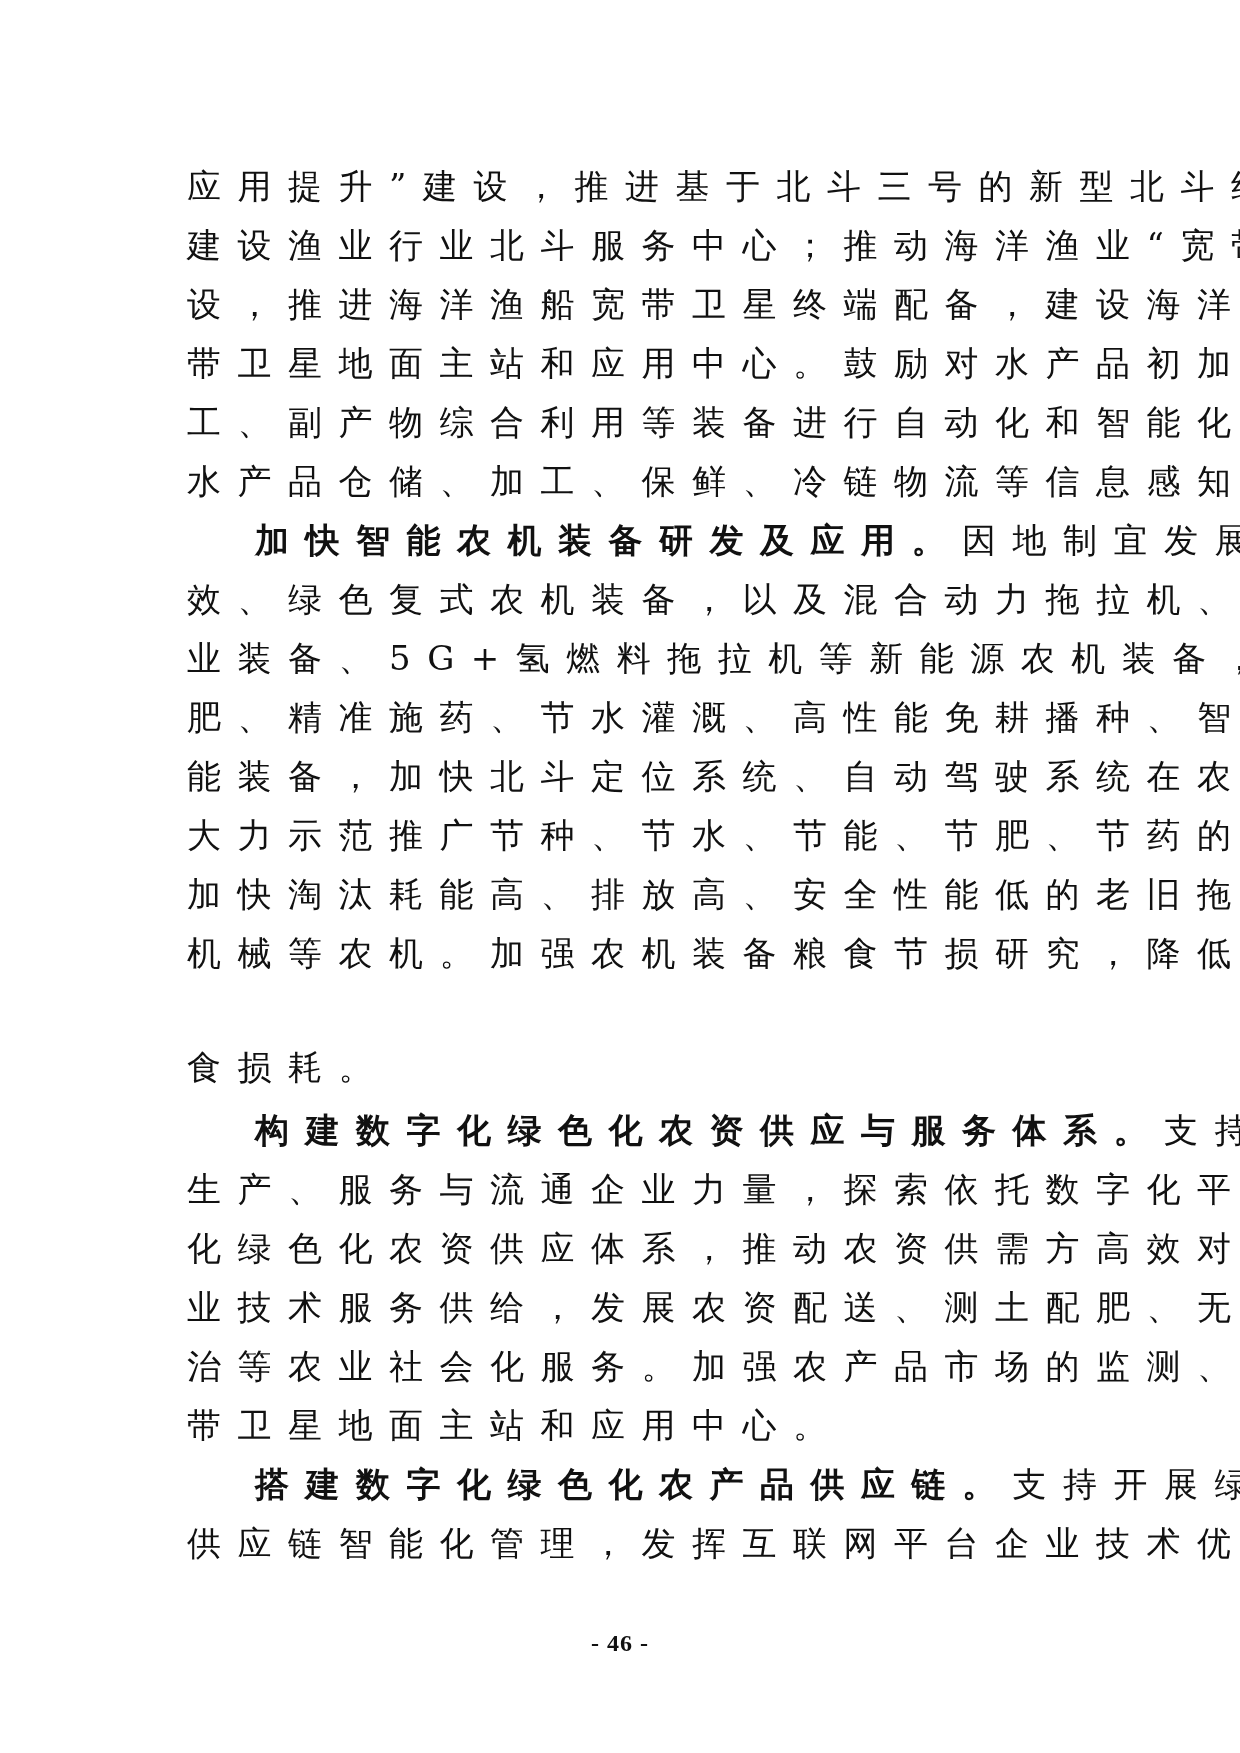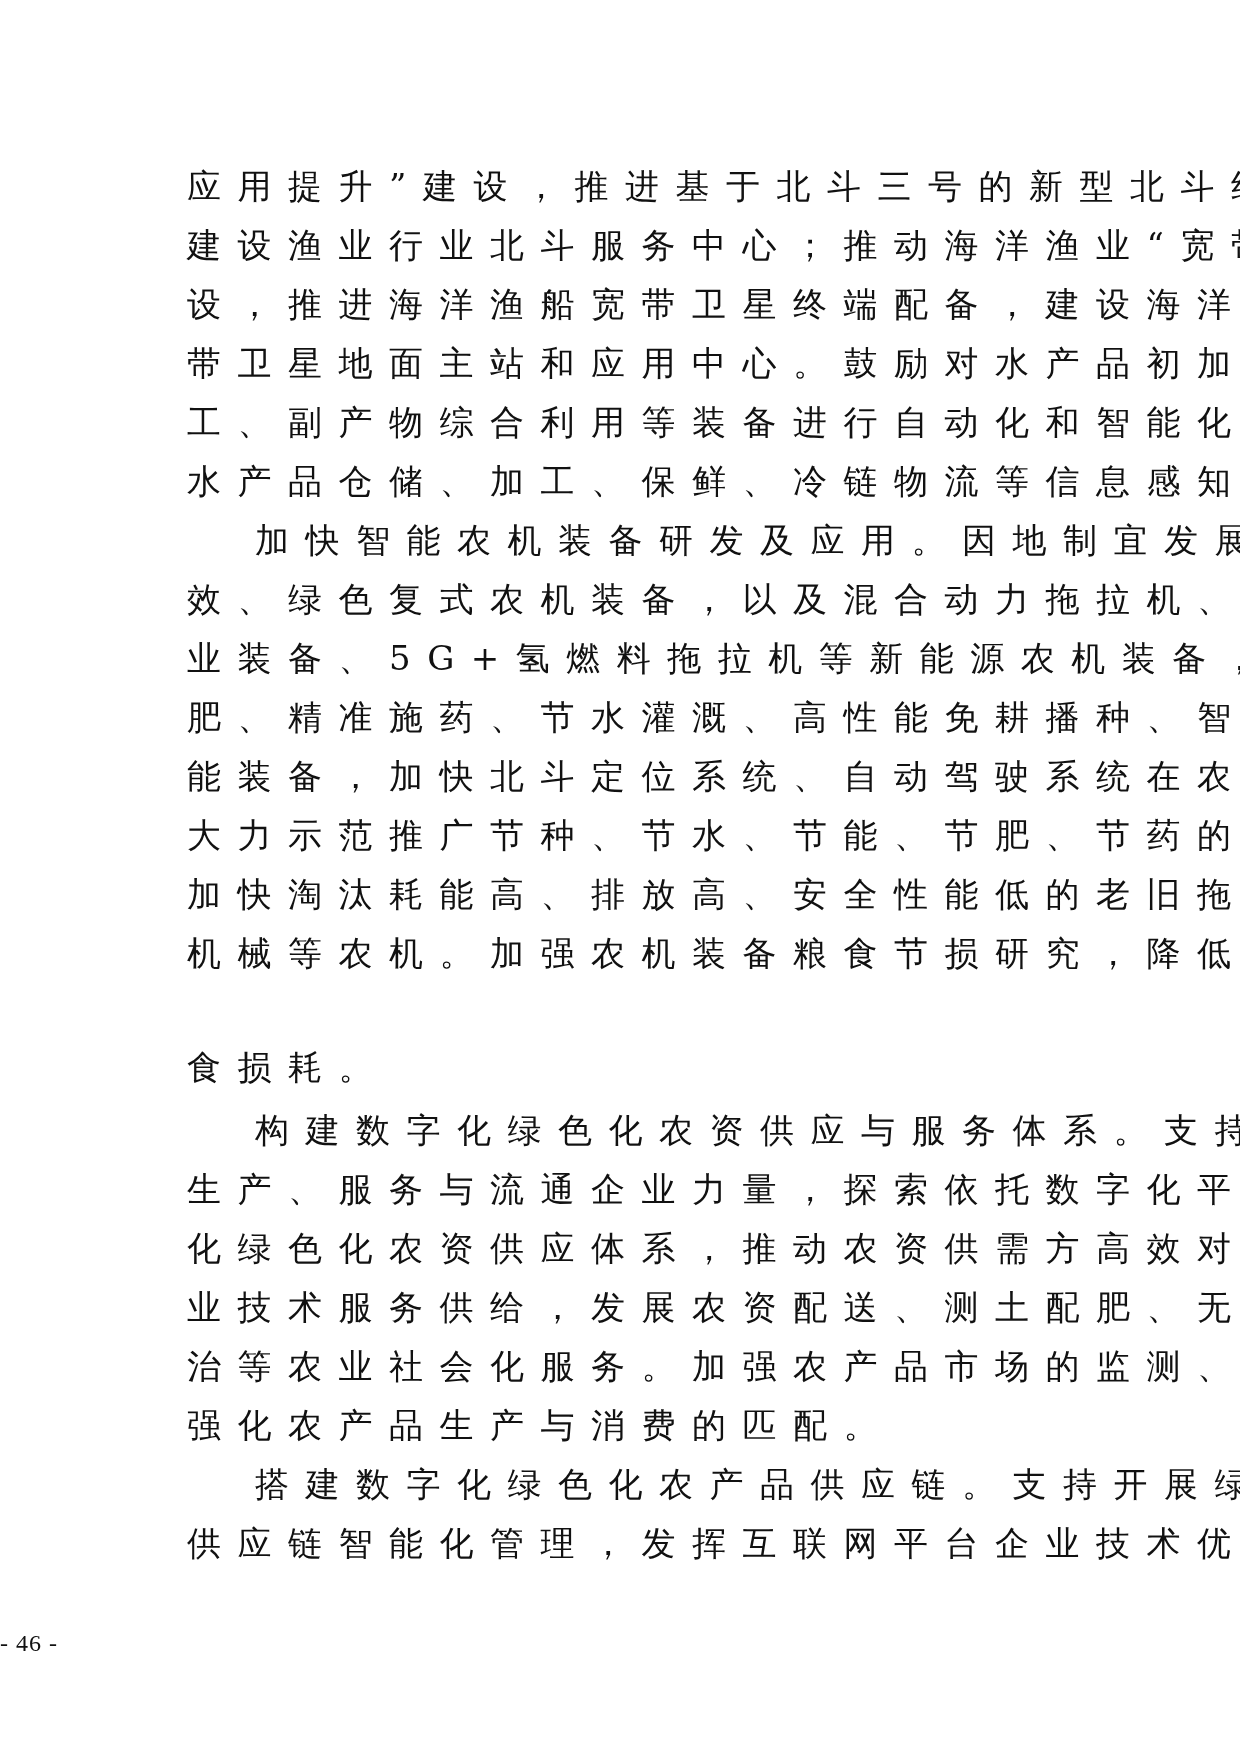--- a/index.html
+++ b/index.html
@@ -3,23 +3,23 @@
 <meta charset="utf-8">
 <style>
   html, body { margin:0; padding:0; background:#ffffff; }
   body { width:1240px; height:1753px; position:relative; overflow:hidden;
          font-family:"DejaVu Serif","Liberation Serif",serif; color:#111; }
   .page { position:absolute; left:0; top:0; width:1240px; height:1753px; }
   .line { position:absolute; left:187px; width:880px; height:59px;
           font-size:34px; line-height:59px; letter-spacing:16.5px;
           white-space:nowrap; }
   .line.indent { left:255px; }
-  .b { font-weight:normal;margin-top:11px; }
-  .pnum { position:absolute; top:1630px; left:0; width:1240px; text-align:left;
-          font-family:"Liberation Serif",serif; font-size:24px; letter-spacing:1px; }
+  .b { font-weight:bold;margin-top:11px; }
+  .pnum { position:absolute; top:1630px; left:0; width:1240px; text-align:center;
+          font-family:"Liberation Serif",serif; font-size:24px; letter-spacing:1px;font-weight:bold; }
 </style>
 </head>
 <body>
 
 <div class="page">
   <div class="line" style="top:157px"><span>应用提升”建设，推进基于北斗三号的新型北斗终端配备，</span></div>
   <div class="line" style="top:216px"><span>建设渔业行业北斗服务中心；推动海洋渔业“宽带入海”建</span></div>
   <div class="line" style="top:275px"><span>设，推进海洋渔船宽带卫星终端配备，建设海洋渔业行业宽</span></div>
   <div class="line" style="top:334px"><span>带卫星地面主站和应用中心。鼓励对水产品初加工、精深加</span></div>
   <div class="line" style="top:393px"><span>工、副产物综合利用等装备进行自动化和智能化升级，提升</span></div>
@@ -34,19 +34,19 @@
   <div class="line" style="top:865px"><span>加快淘汰耗能高、排放高、安全性能低的老旧拖拉机及收获</span></div>
   <div class="line" style="top:924px"><span>机械等农机。加强农机装备粮食节损研究，降低收割过程粮</span></div>
   <div class="line" style="top:1038px"><span>食损耗。</span></div>
 
 
   <div class="line indent" style="top:1101px"><span class="b">构建数字化绿色化农资供应与服务体系。</span><span>支持联合农资</span></div>
   <div class="line" style="top:1160px"><span>生产、服务与流通企业力量，探索依托数字化平台搭建智能</span></div>
   <div class="line" style="top:1219px"><span>化绿色化农资供应体系，推动农资供需方高效对接。加强农</span></div>
   <div class="line" style="top:1278px"><span>业技术服务供给，发展农资配送、测土配肥、无人机统防统</span></div>
   <div class="line" style="top:1337px"><span>治等农业社会化服务。加强农产品市场的监测、分析、预警，</span></div>
-  <div class="line" style="top:1396px"><span>强化农产品生产与消费的匹配。</span></div>
+  <div class="line" style="top:1396px"><span>带卫星地面主站和应用中心。</span></div>
 
   <div class="line indent" style="top:1455px"><span class="b">搭建数字化绿色化农产品供应链。</span><span>支持开展绿色农产品</span></div>
   <div class="line" style="top:1514px"><span>供应链智能化管理，发挥互联网平台企业技术优势、规模优</span></div>
 
   <div class="pnum">- 46 -</div>
 </div>
 
 </body></html>

